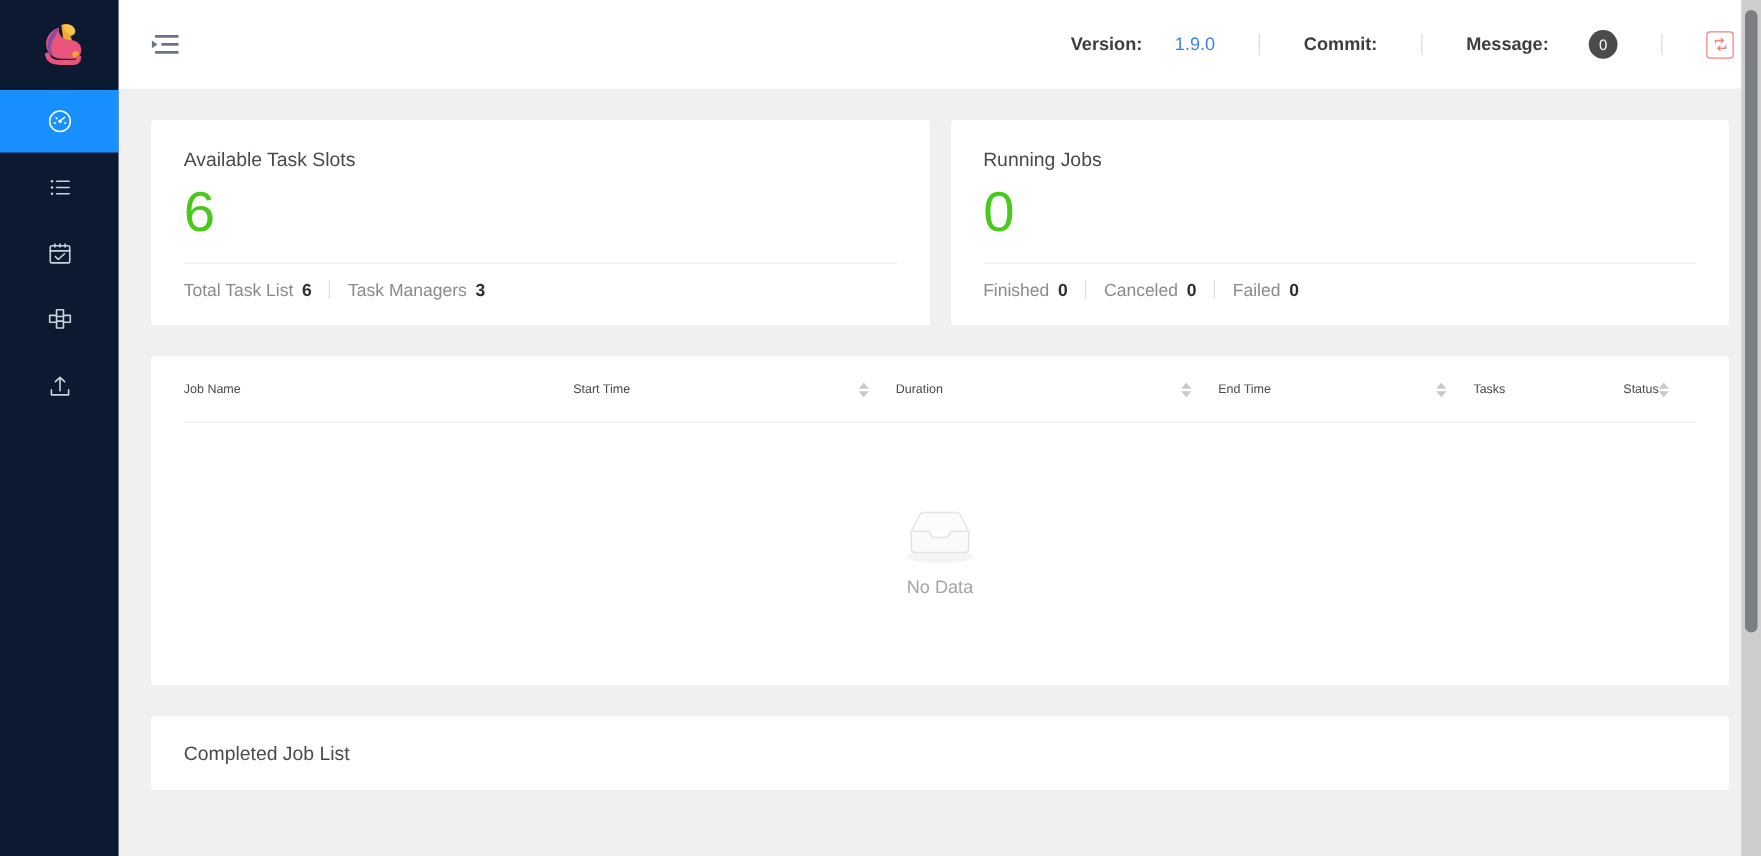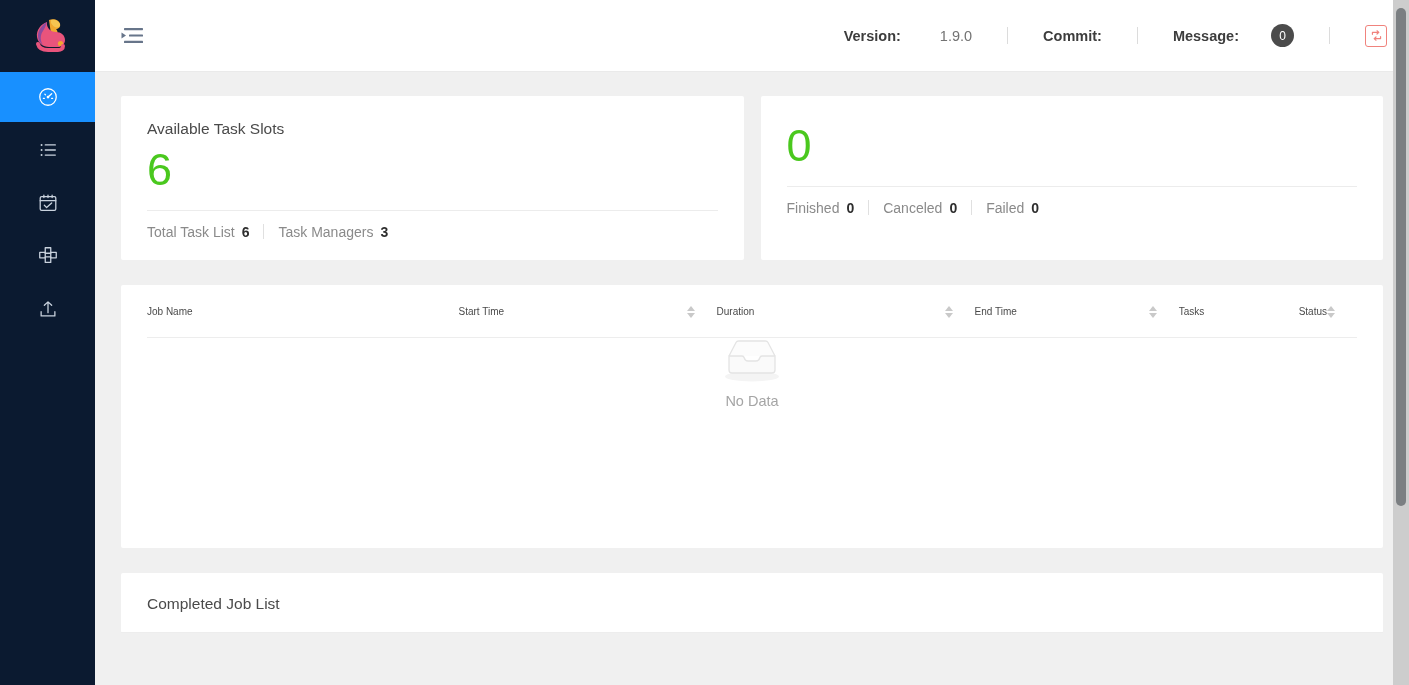--- a/index.html
+++ b/index.html
@@ -85,21 +85,21 @@
   #header-right {
     margin-left: auto;
     display: flex;
     align-items: center;
     font-size: 14.5px;
     color: #5a5a5a;
     white-space: nowrap;
     gap: 20px;
   }
   .hdr-label { font-weight: bold; color: #3d3d3d; }
-  .hdr-value { color: #737373; margin-left: 19px; }
+  .hdr-value { color: #3b82f6; margin-left: 6px; }
   .hdr-sep {
     display: inline-block;
     width: 1px;
     height: 17px;
     background: #dcdcdc;
     margin: 0 15px;
   }
   #msg-badge {
     width: 23px; height: 23px;
     border-radius: 50%;
@@ -221,20 +221,21 @@
   .col-dur { width: 21.5%; }
   .col-end { width: 17%; }
   .col-tasks { width: 10%; }
   .col-status { width: auto; }
 
   .empty-wrap {
     height: 210px;
     display: flex;
     flex-direction: column;
     align-items: center;
+    justify-content: center;
   }
   .empty-text {
     font-size: 14.5px;
     color: #a5a5a5;
     margin-top: 10px;
   }
 
   
   #scrollbar {
     position: absolute;
@@ -362,20 +363,21 @@
           <div class="stat-foot">
             <span>Total Task List</span>
             <b>6</b>
             <span class="foot-sep"></span>
             <span>Task Managers</span>
             <b>3</b>
           </div>
         </div>
 
         <div class="card stat-card">
+          <div class="stat-title">Running Jobs</div>
           <div class="stat-value">0</div>
           <div class="stat-divider"></div>
           <div class="stat-foot">
             <span>Finished</span>
             <b>0</b>
             <span class="foot-sep"></span>
             <span>Canceled</span>
             <b>0</b>
             <span class="foot-sep"></span>
             <span>Failed</span>

